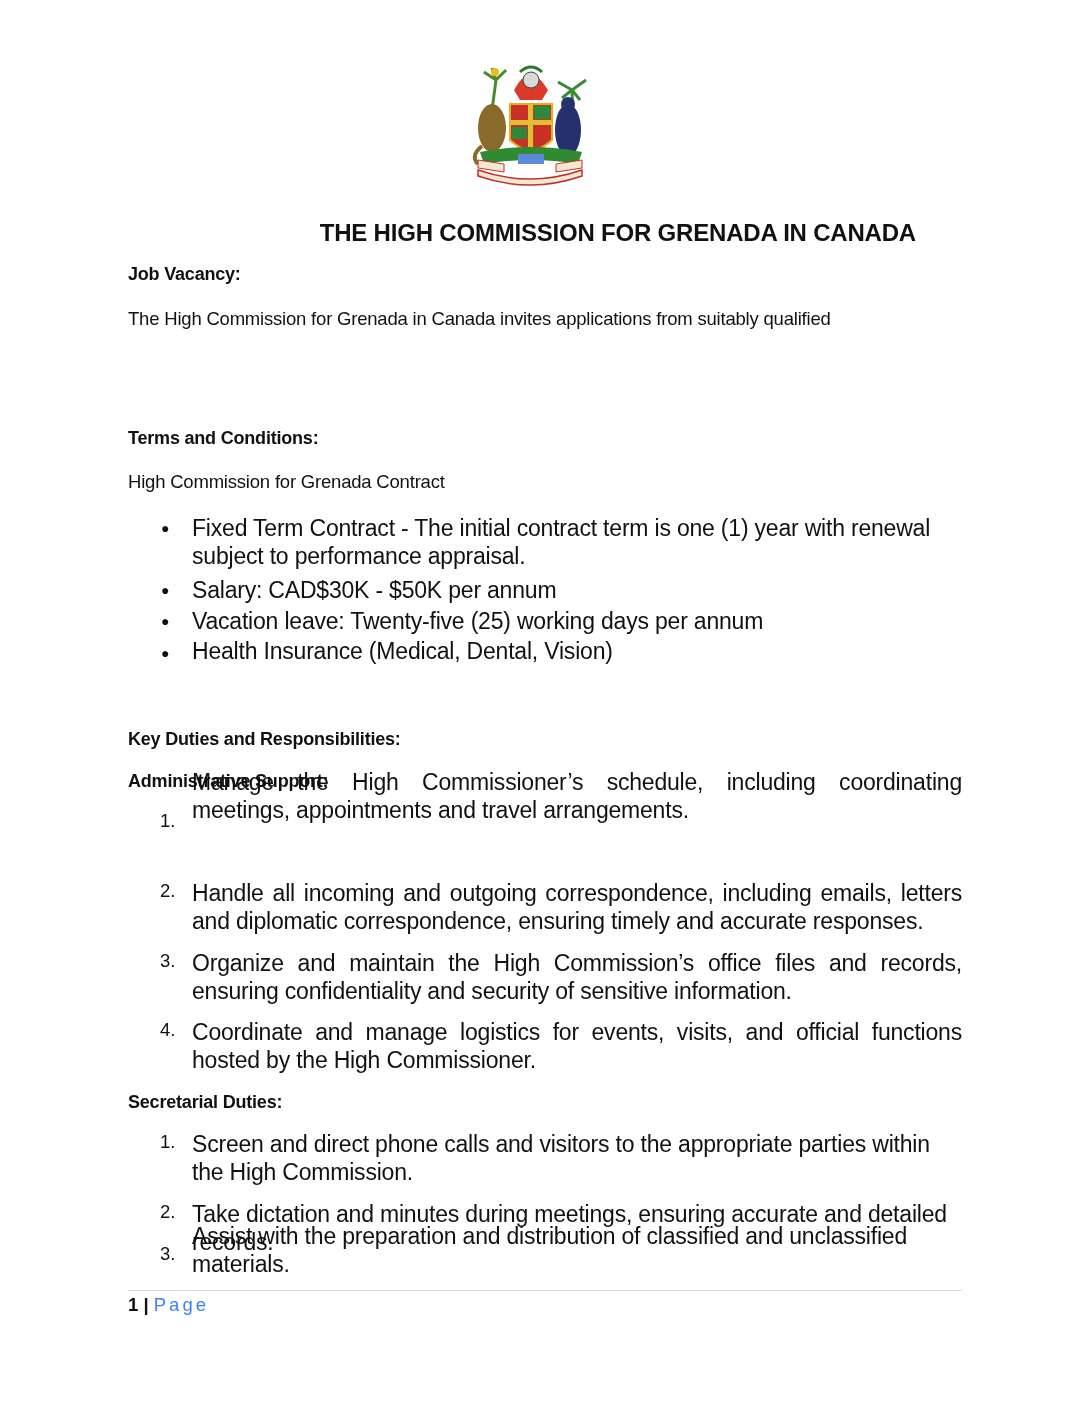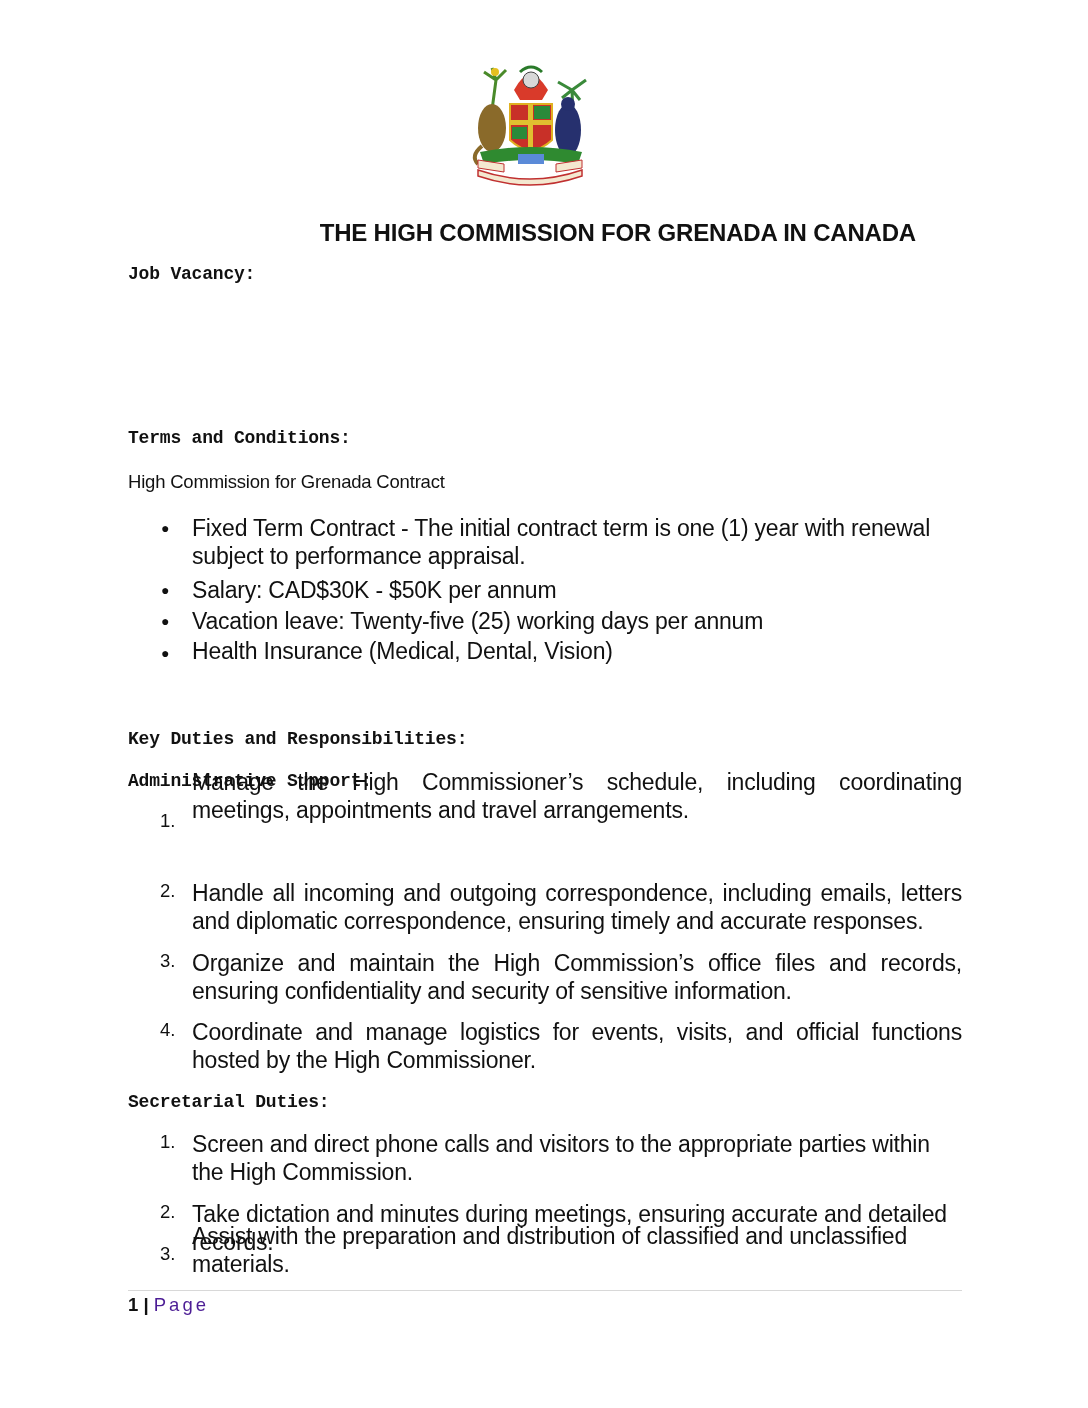--- a/index.html
+++ b/index.html
@@ -1,30 +1,30 @@
 <!DOCTYPE html>
 <html><head>
 <meta charset="utf-8">
 <style>
   html, body { margin:0; padding:0; background:#ffffff; }
   body { width:1088px; height:1408px; position:relative; overflow:hidden;
          font-family:"Liberation Sans", sans-serif; color:#111; }
   .crest { position:absolute; left:462px; top:60px; width:136px; height:132px; }
   .title { position:absolute; left:0; width:916px; top:219px; text-align:right;
            font-weight:bold; font-size:24px; letter-spacing:-0.2px; }
-  .h { position:absolute; left:128px; font-weight:bold; font-size:18px; letter-spacing:-0.2px;font-family:Liberation Mono, monospace; }
+  .h { position:absolute; left:128px; font-weight:bold; font-size:18px; letter-spacing:-0.2px; }
   .p { position:absolute; left:128px; font-size:18.5px; line-height:28.5px; width:840px; letter-spacing:-0.2px; }
   .li { position:absolute; left:192px; width:770px; font-size:23px; line-height:28px; letter-spacing:-0.2px; }
   .li.just { text-align:justify; text-align-last:left; }
   .bullet { position:absolute; left:161px; font-size:14px; }
   .num { position:absolute; left:160px; font-size:18.5px; }
   .rule { position:absolute; left:128px; top:1290px; width:834px; height:1px; background:#d8d8d8; }
   .footer { position:absolute; left:128px; top:1294px; font-size:18.5px; }
   .footer .pg { font-weight:bold; }
-  .footer .pw { color:#4c1d95; letter-spacing:3px; }
+  .footer .pw { color:#3b82f6; letter-spacing:3px; }
 </style>
 </head>
 <body>
 
 <div class="crest">
   <svg width="136" height="132" viewBox="0 0 136 132">
 
     <path d="M30 50 L34 20 M34 20 L22 12 M34 20 L44 10 M34 20 L30 8" stroke="#4a8a2a" stroke-width="3" fill="none"></path>
     <circle cx="33" cy="12" r="4" fill="#e6c020"></circle>
 
@@ -52,20 +52,21 @@
     <path d="M16 110 Q68 128 120 110 L120 116 Q68 134 16 116 Z" fill="#f4e8d0" stroke="#c03030" stroke-width="1.5"></path>
     <path d="M16 100 L42 104 L42 112 L16 108 Z" fill="#f4e8d0" stroke="#c03030"></path>
     <path d="M94 104 L120 100 L120 108 L94 112 Z" fill="#f4e8d0" stroke="#c03030"></path>
   </svg>
 </div>
 
 <div class="title">THE HIGH COMMISSION FOR GRENADA IN CANADA</div>
 
 <div class="h" style="top:264px">Job Vacancy:</div>
 <div class="p" style="top:305px">
+  <div>The High Commission for Grenada in Canada invites applications from suitably qualified</div>
 </div>
 
 <div class="h" style="top:428px">Terms and Conditions:</div>
 <div class="p" style="top:468px">High Commission for Grenada Contract</div>
 
 <span class="bullet" style="top:520px">●</span>
 <div class="li" style="top:514px">Fixed Term Contract - The initial contract term is one (1) year with renewal subject to performance appraisal.</div>
 <span class="bullet" style="top:582px">●</span>
 <div class="li" style="top:576px">Salary: CAD$30K - $50K per annum</div>
 <span class="bullet" style="top:613px">●</span>

